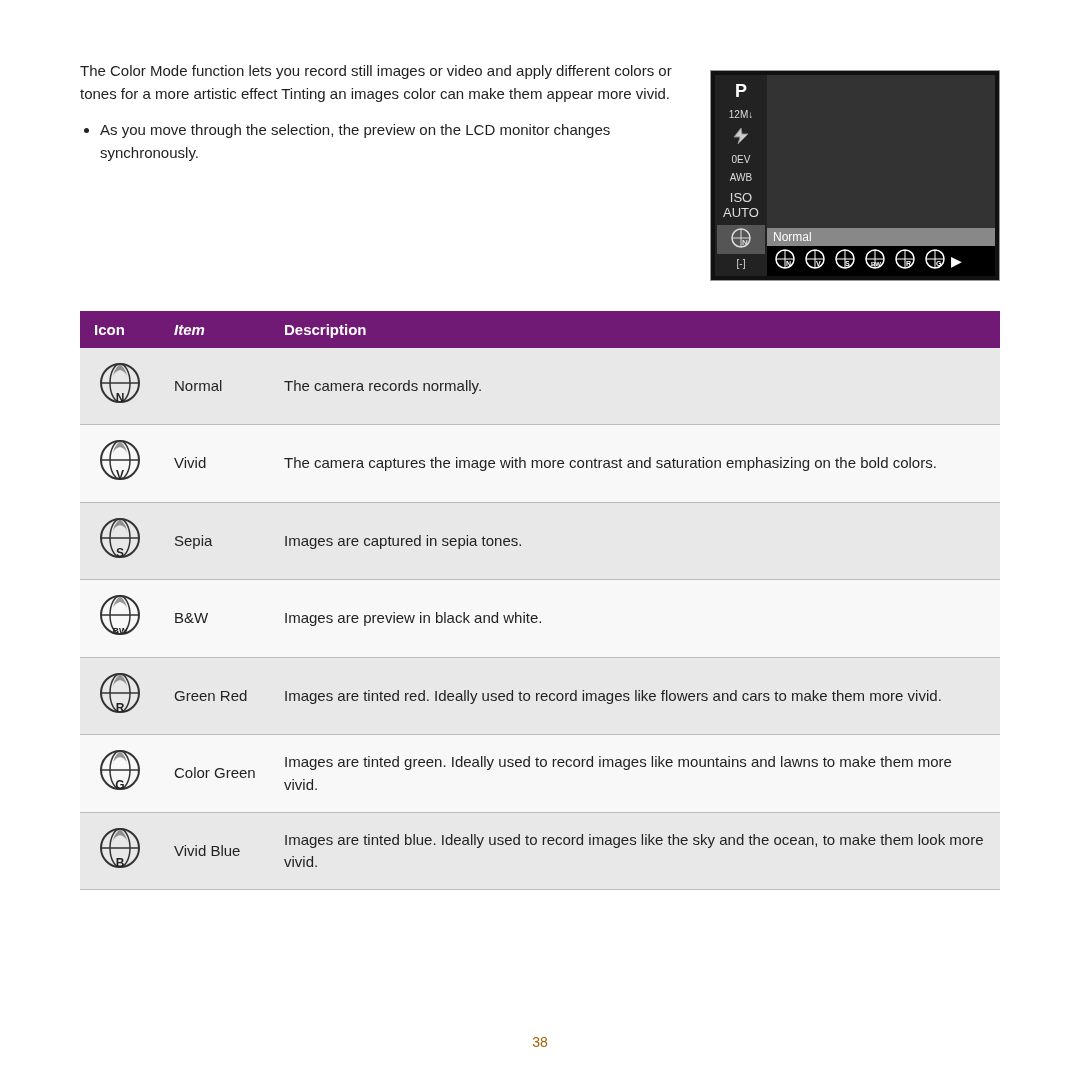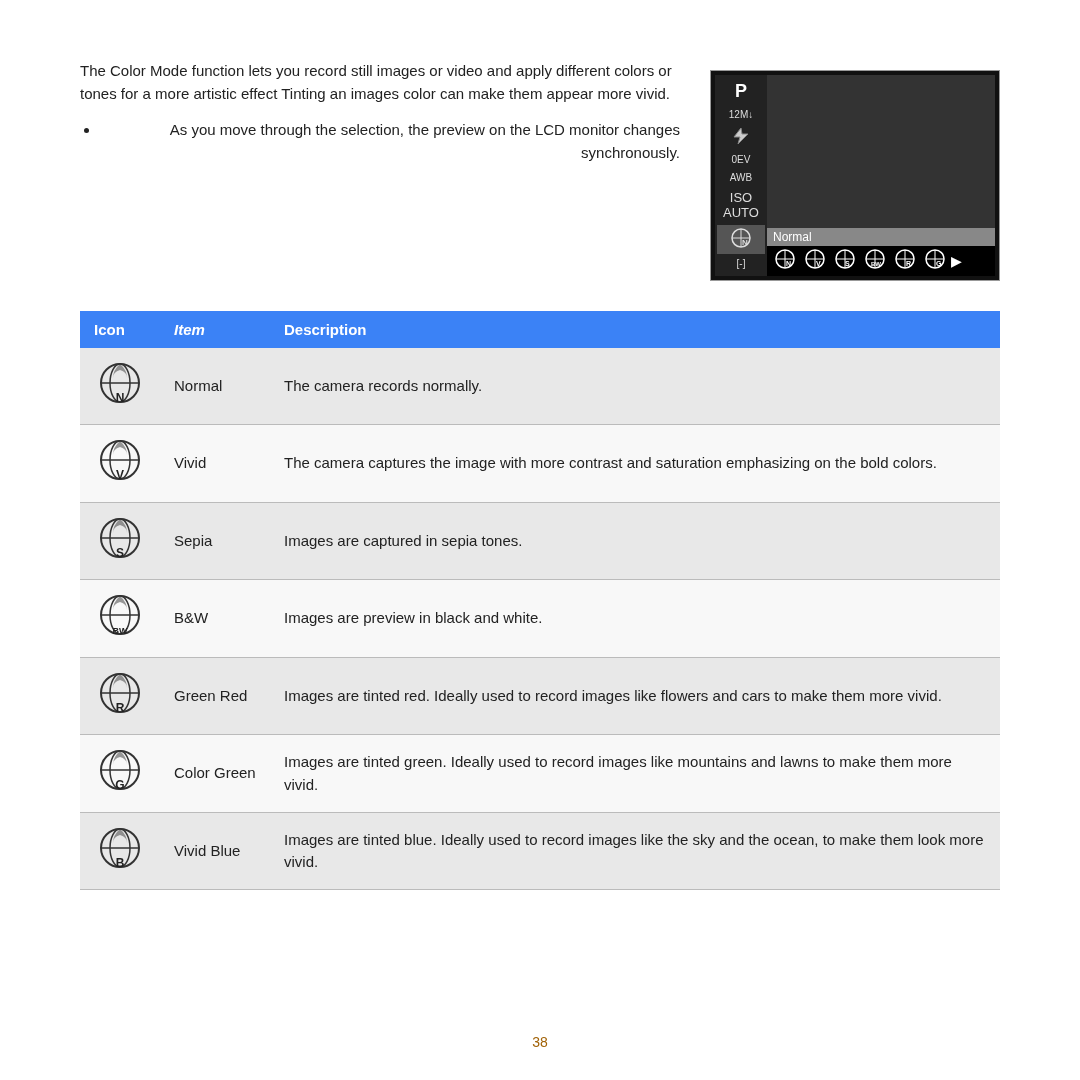--- a/index.html
+++ b/index.html
@@ -18,40 +18,39 @@
     }
 
     .section-title {
       font-weight: bold;
       font-size: 17px;
       margin-bottom: 18px;
     }
 
     .intro-area {
       display: flex;
-      gap: 30px;
+      gap: 14px;
       margin-bottom: 30px;
     }
 
     .intro-text {
       flex: 1;
     }
 
     .intro-text p {
       margin-bottom: 14px;
       line-height: 1.5;
     }
 
     .intro-text ul {
       margin-left: 20px;
     }
 
     .intro-text ul li {
       line-height: 1.5;
-      text-align: right;
     }
 
     
     .camera-ui {
       width: 290px;
       flex-shrink: 0;
       border: 1px solid #999;
       background: #111;
       padding: 4px;
       margin-top: 10px;
@@ -120,21 +119,21 @@
     }
 
     
     .color-table {
       width: 100%;
       border-collapse: collapse;
       margin-top: 10px;
     }
 
     .color-table thead tr {
-      background: #3b82f6;
+      background: #701a75;
       color: #fff;
     }
 
     .color-table thead th {
       padding: 10px 14px;
       text-align: left;
       font-size: 15px;
     }
 
     .color-table thead th:first-child {

